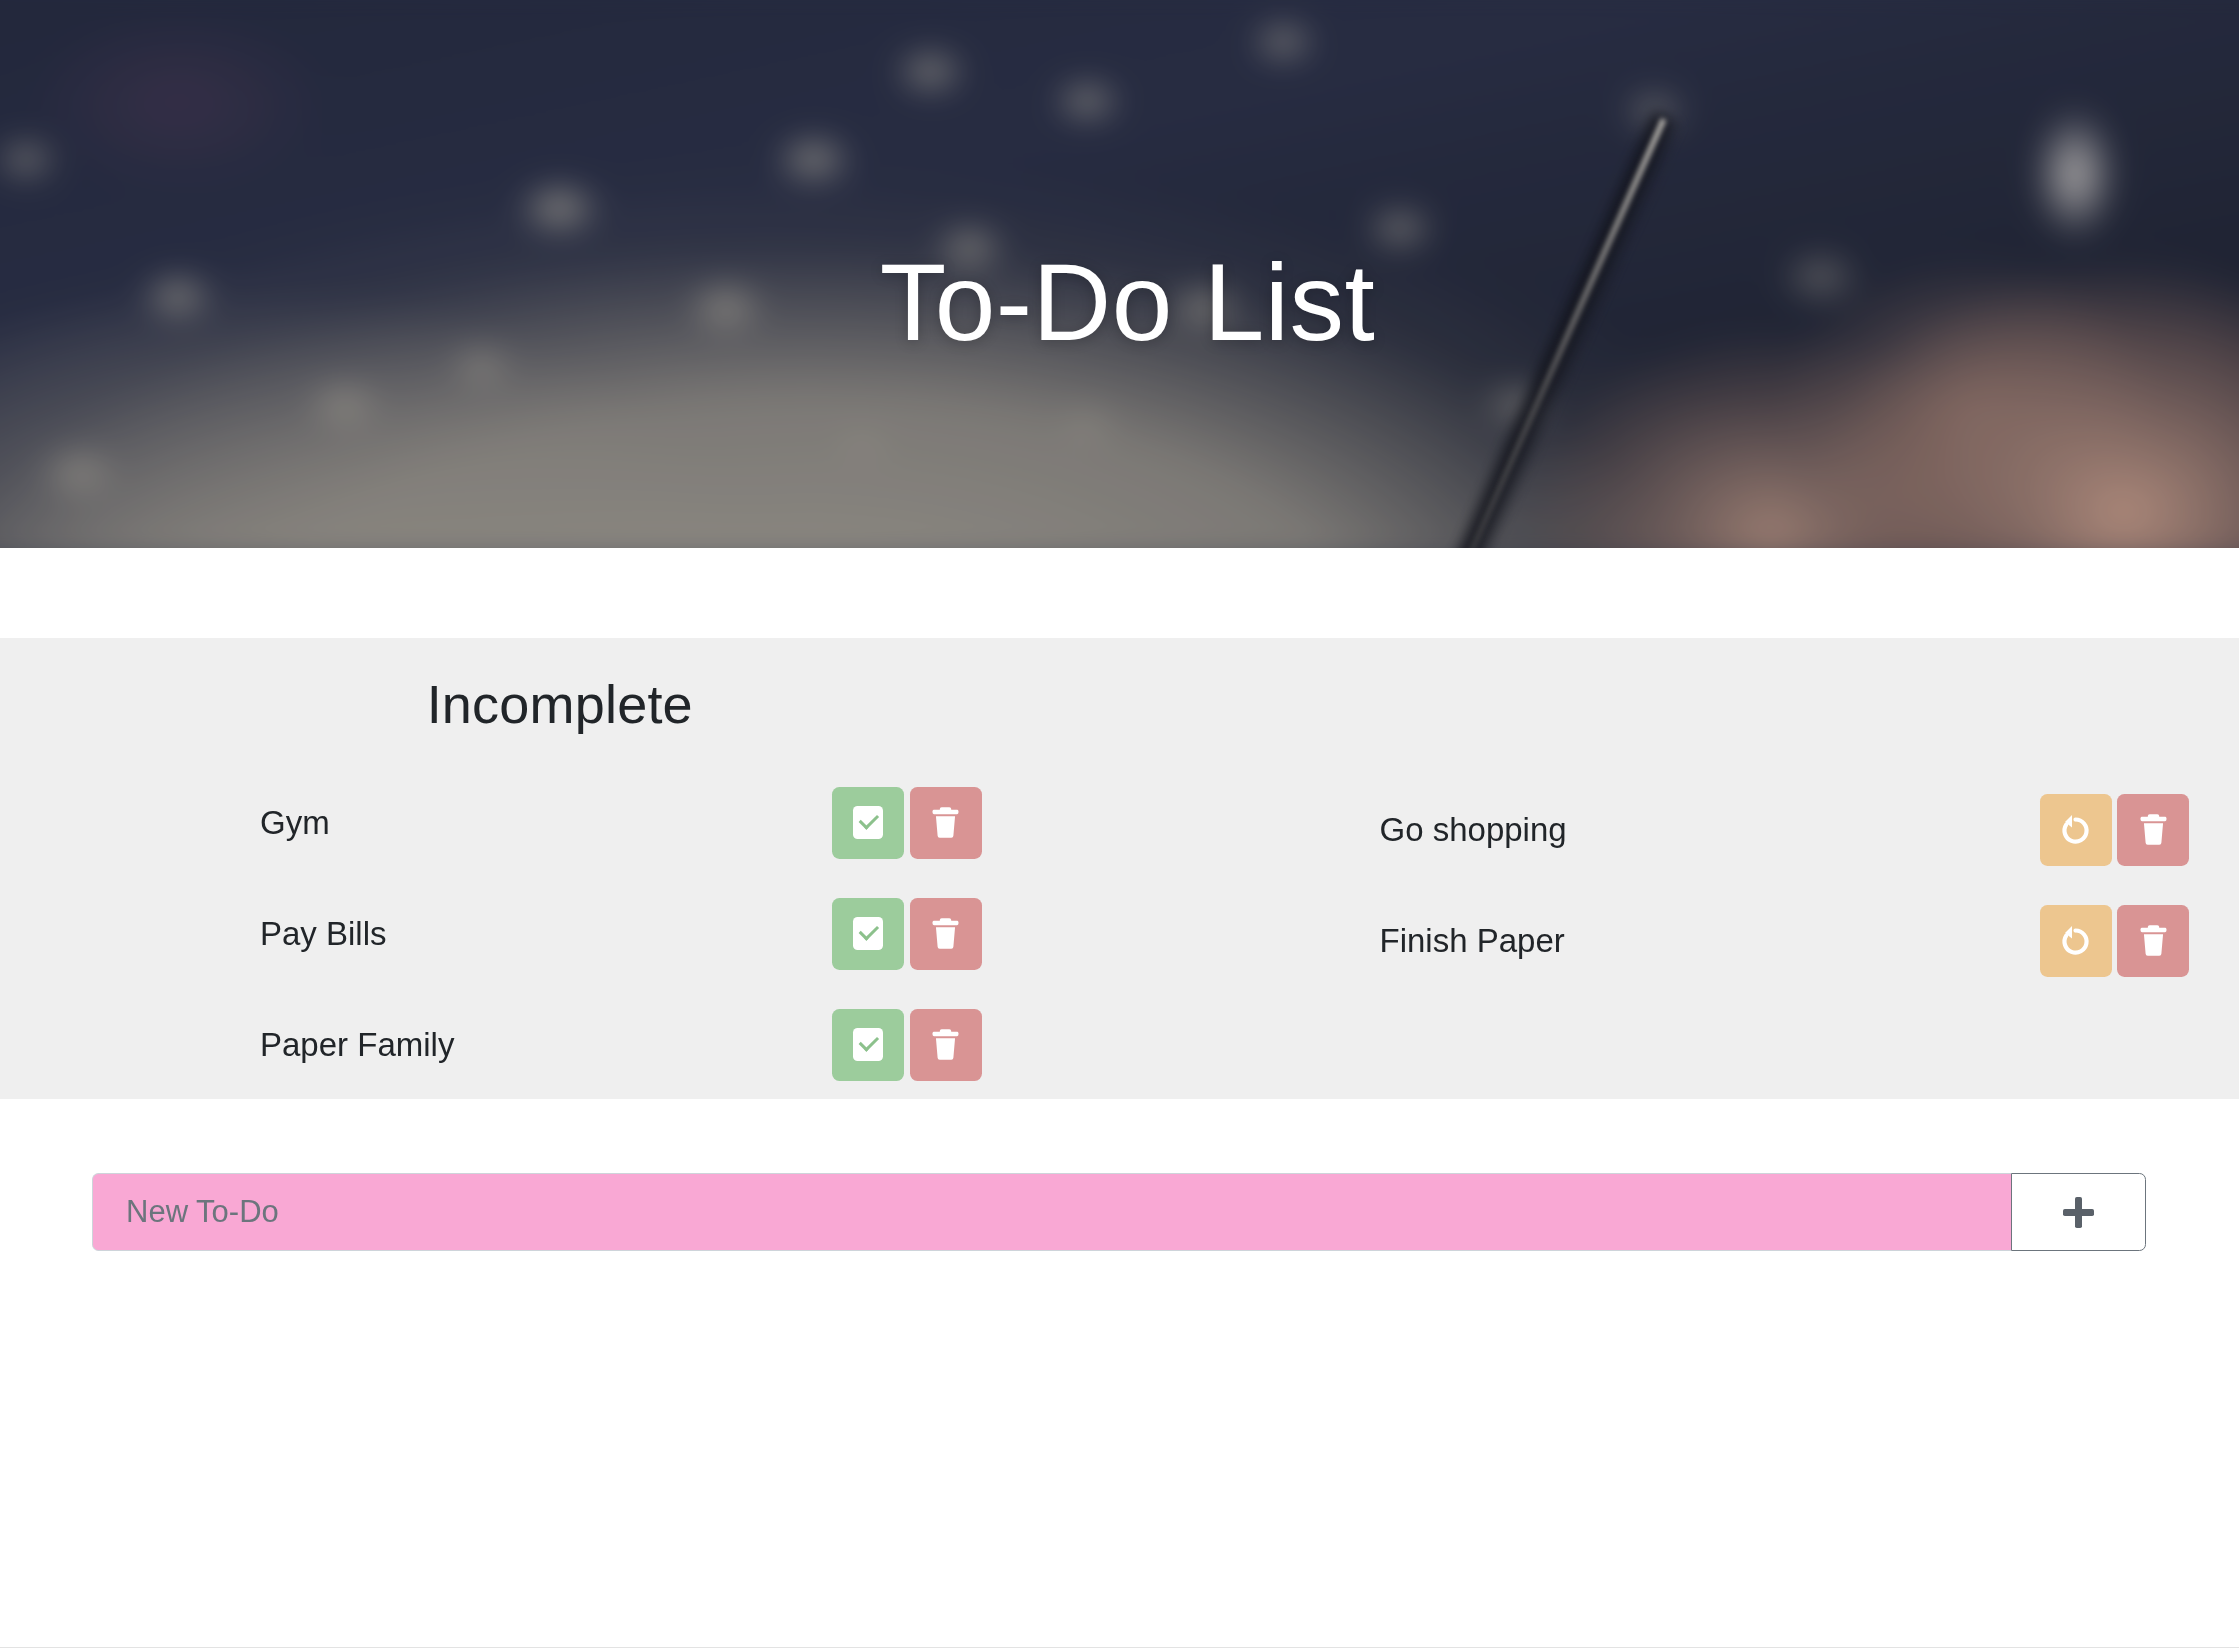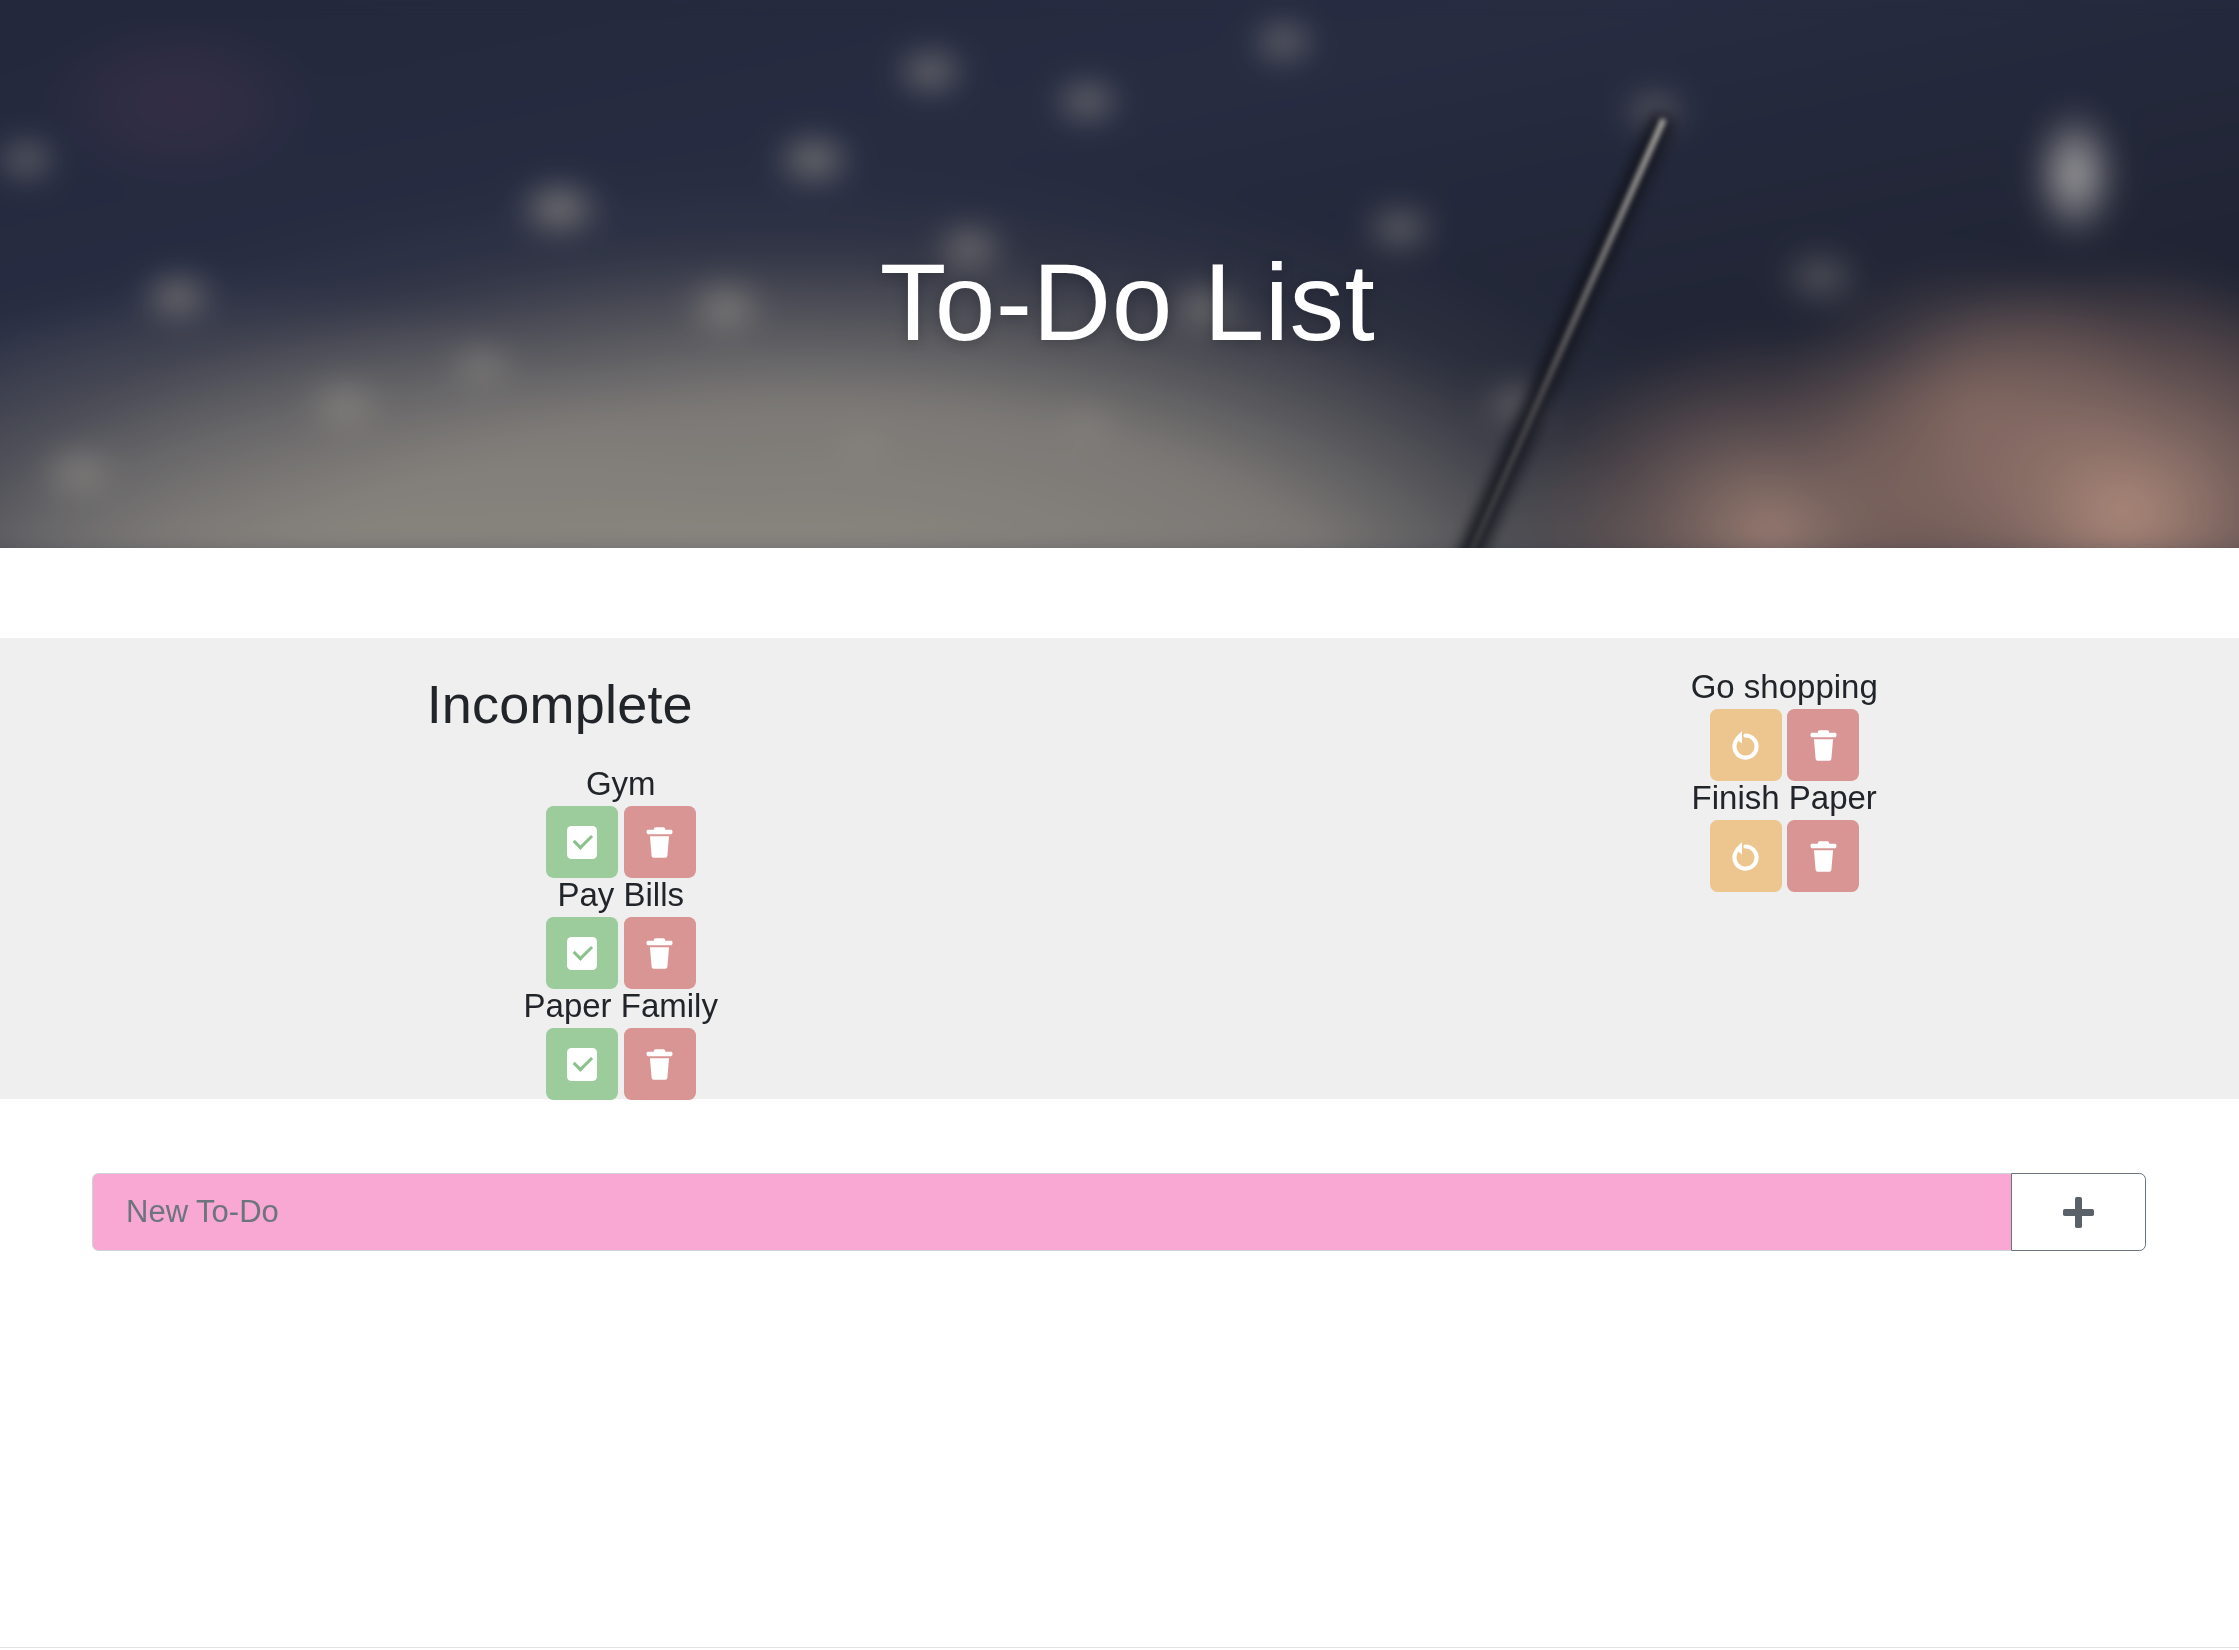--- a/index.html
+++ b/index.html
@@ -124,20 +124,21 @@
   
   .panel {
     background: #efefef;
     height: 461px;
     padding: 0;
     position: relative;
   }
   .columns {
     display: flex;
     width: 100%;
+    align-items: center;
   }
   .col {
     width: 50%;
     padding: 0;
   }
   .col-heading {
     text-align: center;
     font-size: 54px;
     font-weight: 400;
     color: #212529;
@@ -145,21 +146,20 @@
     padding-top: 35px;
     letter-spacing: 0.2px;
   }
   .items { margin-top: 32px; }
   .item-row {
     display: flex;
     align-items: center;
     height: 111px;
     padding-left: 260px;
     padding-right: 138px;
-    flex-direction: column;
   }
   .col-right .item-row {
     padding-left: 260px;
     padding-right: 50px;
   }
   .item-label {
     flex: 1;
     font-size: 33px;
     color: #212529;
     line-height: 1;

